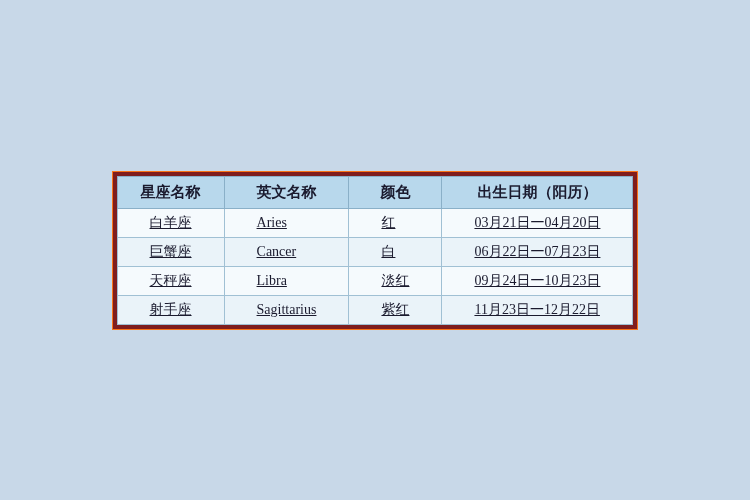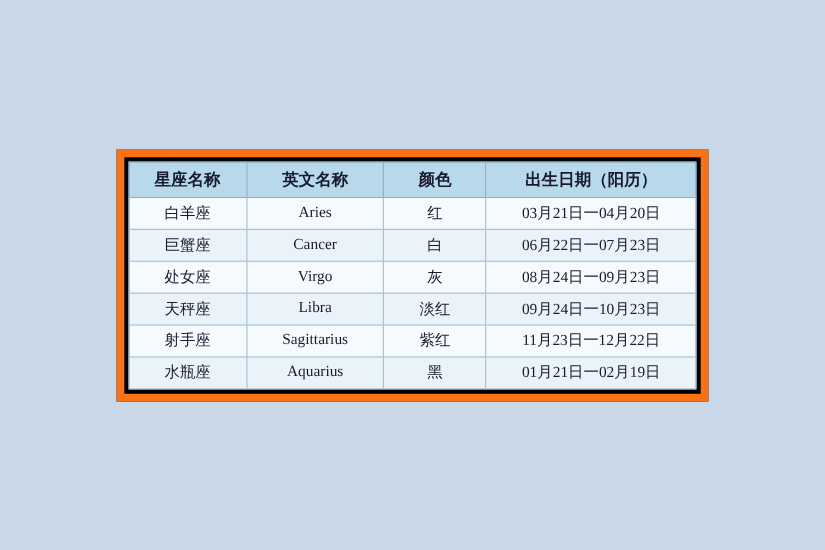--- a/index.html
+++ b/index.html
@@ -12,22 +12,22 @@
       width: 750px;
       height: 500px;
       background-color: #c8d8e8;
       display: flex;
       align-items: center;
       justify-content: center;
       font-family: "SimSun", "宋体", serif;
     }
 
     .table-container {
-      background-color: #000000;
-      border: 7px solid #f97316;
+      background-color: #7f1d1d;
+      border: 1px solid #f97316;
       padding: 4px;
     }
 
     table {
       border-collapse: collapse;
       background-color: #f0f6fa;
     }
 
     th {
       background-color: #b8d8ec;
@@ -36,25 +36,25 @@
       text-align: center;
       font-size: 15px;
       font-weight: bold;
       color: #1a1a2e;
       white-space: nowrap;
     }
 
     td {
       border: 1px solid #a0c0d4;
       padding: 5px 32px;
-      text-align: center;
       font-size: 14px;
       color: #1a1a2e;
       white-space: nowrap;
       background-color: #f5fafd;
+      text-decoration: underline;
     }
 
     tr:nth-child(even) td {
       background-color: #eaf3f9;
     }
   </style>
 </head>
 <body>
 
 <div class="table-container">
@@ -74,38 +74,26 @@
           <td>红</td>
           <td>03月21日一04月20日</td>
         </tr>
         <tr>
           <td>巨蟹座</td>
           <td>Cancer</td>
           <td>白</td>
           <td>06月22日一07月23日</td>
         </tr>
         <tr>
-          <td>处女座</td>
-          <td>Virgo</td>
-          <td>灰</td>
-          <td>08月24日一09月23日</td>
-        </tr>
-        <tr>
           <td>天秤座</td>
           <td>Libra</td>
           <td>淡红</td>
           <td>09月24日一10月23日</td>
         </tr>
         <tr>
           <td>射手座</td>
           <td>Sagittarius</td>
           <td>紫红</td>
           <td>11月23日一12月22日</td>
         </tr>
-        <tr>
-          <td>水瓶座</td>
-          <td>Aquarius</td>
-          <td>黑</td>
-          <td>01月21日一02月19日</td>
-        </tr>
       </tbody>
   </table>
 </div>
 
 </body></html>

